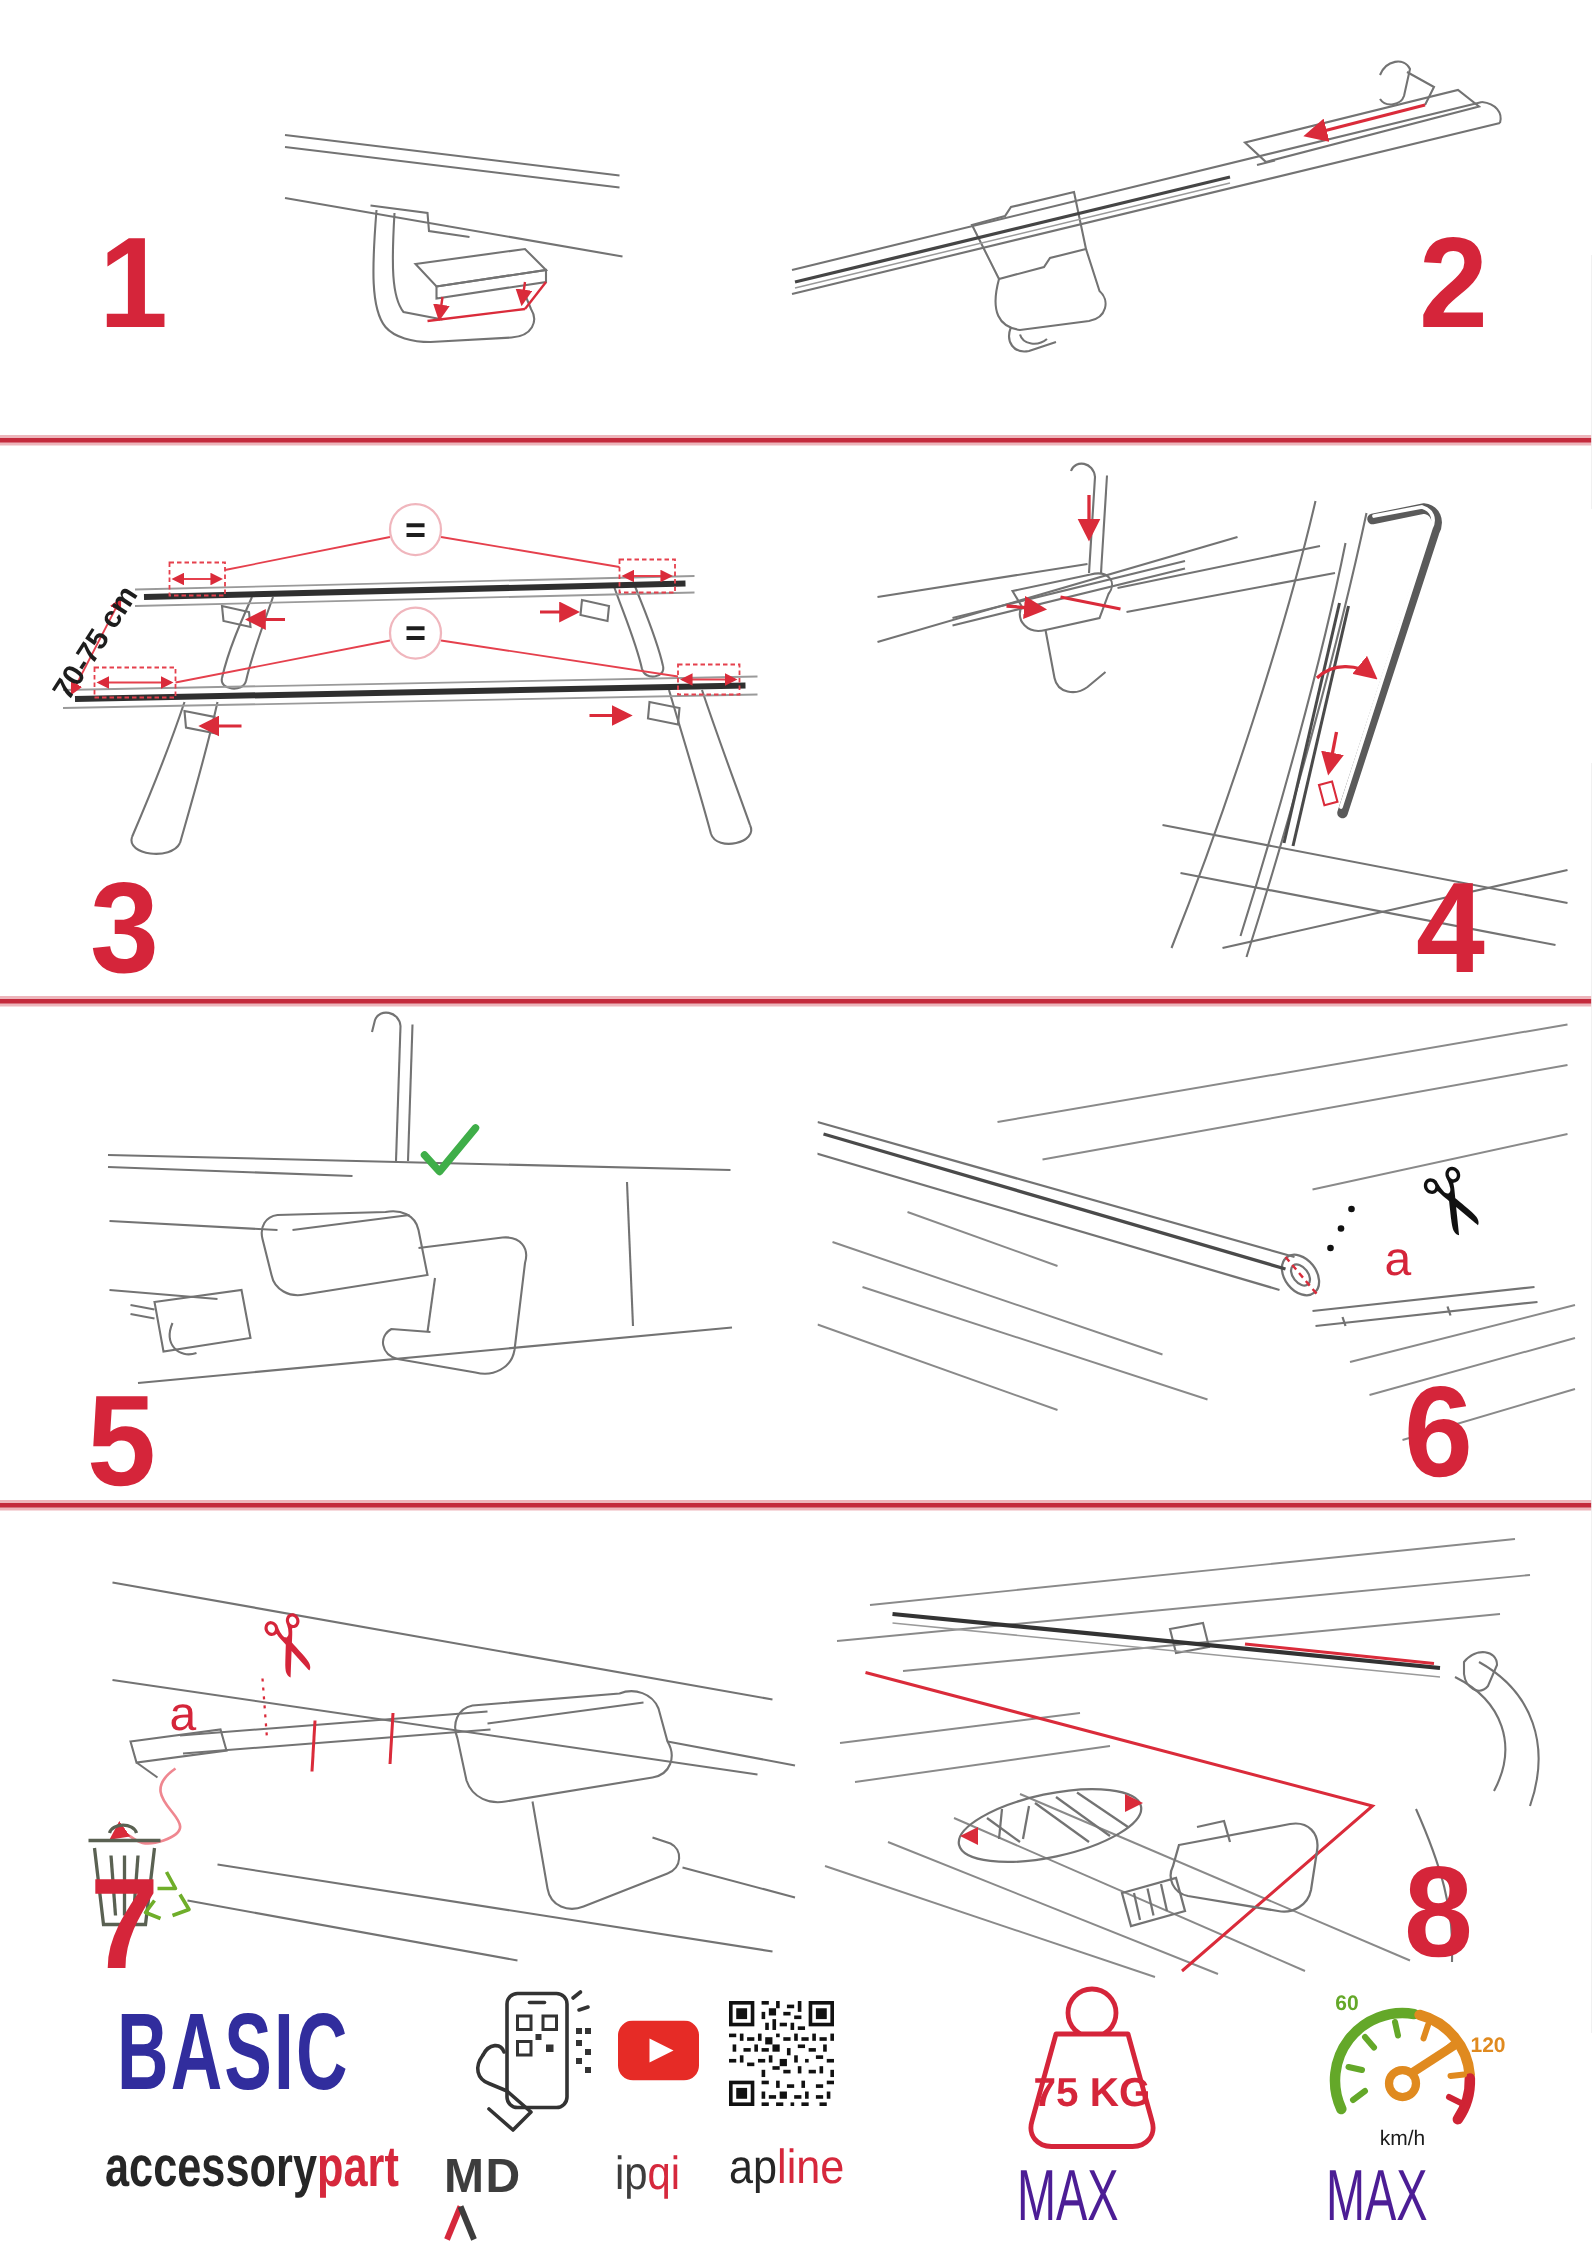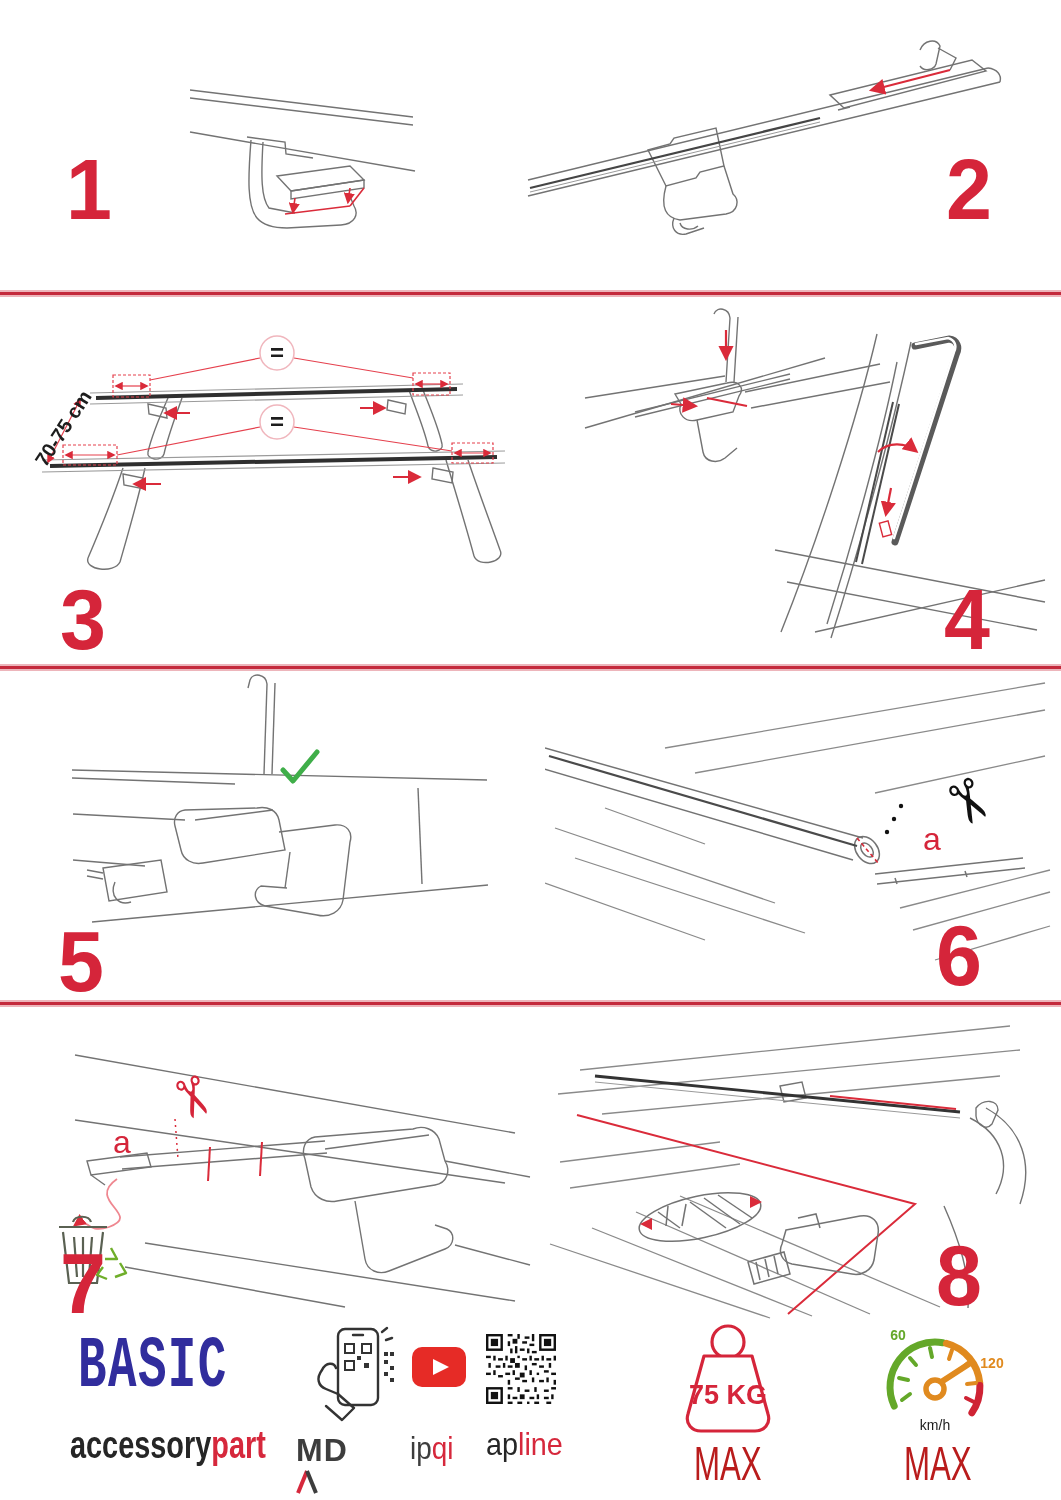--- a/index.html
+++ b/index.html
@@ -12,21 +12,21 @@
        transform:scaleX(.96);transform-origin:0 0;}
   svg{display:block;}
   svg text{font-family:"Liberation Sans",sans-serif;}
   .cond{display:inline-block;transform-origin:0 60%;}
   .basic{color:#312d9d;font-size:66px;font-weight:700;letter-spacing:2px;transform:scale(.72,1.1);}
   .apart{font-size:38px;font-weight:700;transform:scaleX(.76);white-space:nowrap;color:#262626;}
   .apart .red,.red{color:#d6283c;}
   .mdak{font-size:32px;font-weight:700;letter-spacing:1px;color:#3d3d3d;white-space:nowrap;}
   .ipqi{font-size:31px;font-weight:500;color:#3d3d3d;transform:scaleX(.9);}
   .apline{font-size:32px;font-weight:500;color:#262626;transform:scaleX(.9);}
-  .maxlbl{position:absolute;text-align:center;color:#b91c1c;font-size:46px;font-weight:500;}
+  .maxlbl{position:absolute;color:#4c1d95;font-size:46px;font-weight:500;}
   .maxlbl span{display:inline-block;transform:scale(.68,1.05);}
 </style>
 </head>
 <body>
 
 <div class="page">
 
   <div class="num" style="left:66px;top:146px;">1</div>
 
   <svg class="abs" style="left:145px;top:28px;" width="350" height="230" viewBox="0 0 350 230">
@@ -355,21 +355,21 @@
         <path d="M225,247 L229,265"></path>
         <path d="M234,244 L238,262"></path>
     </g>
     <g fill="#da2b3a">
       <path d="M100,212 L112,206 L112,218 Z"></path>
         <path d="M222,190 L210,196 L210,184 Z"></path>
     </g>
   </svg>
   <div class="num" style="left:936px;top:1232px;">8</div>
 
-  <div class="abs" style="left:78px;top:1330px;font-family:Liberation Mono, monospace;">
+  <div class="abs" style="left:78px;top:1330px;">
     <span class="cond basic">BASIC</span>
   </div>
   <div class="abs apart cond" style="left:70px;top:1424px;">
     <span>accessory</span><span class="red">part</span>
   </div>
 
   <svg class="abs" style="left:308px;top:1326px;" width="92" height="100" viewBox="0 0 92 100">
     <g fill="none" stroke="#333333" stroke-width="2.4" stroke-linejoin="round" stroke-linecap="round">
       <rect x="30" y="3" width="40" height="76" rx="7"></rect>
       <path d="M45,9 L55,9"></path>

